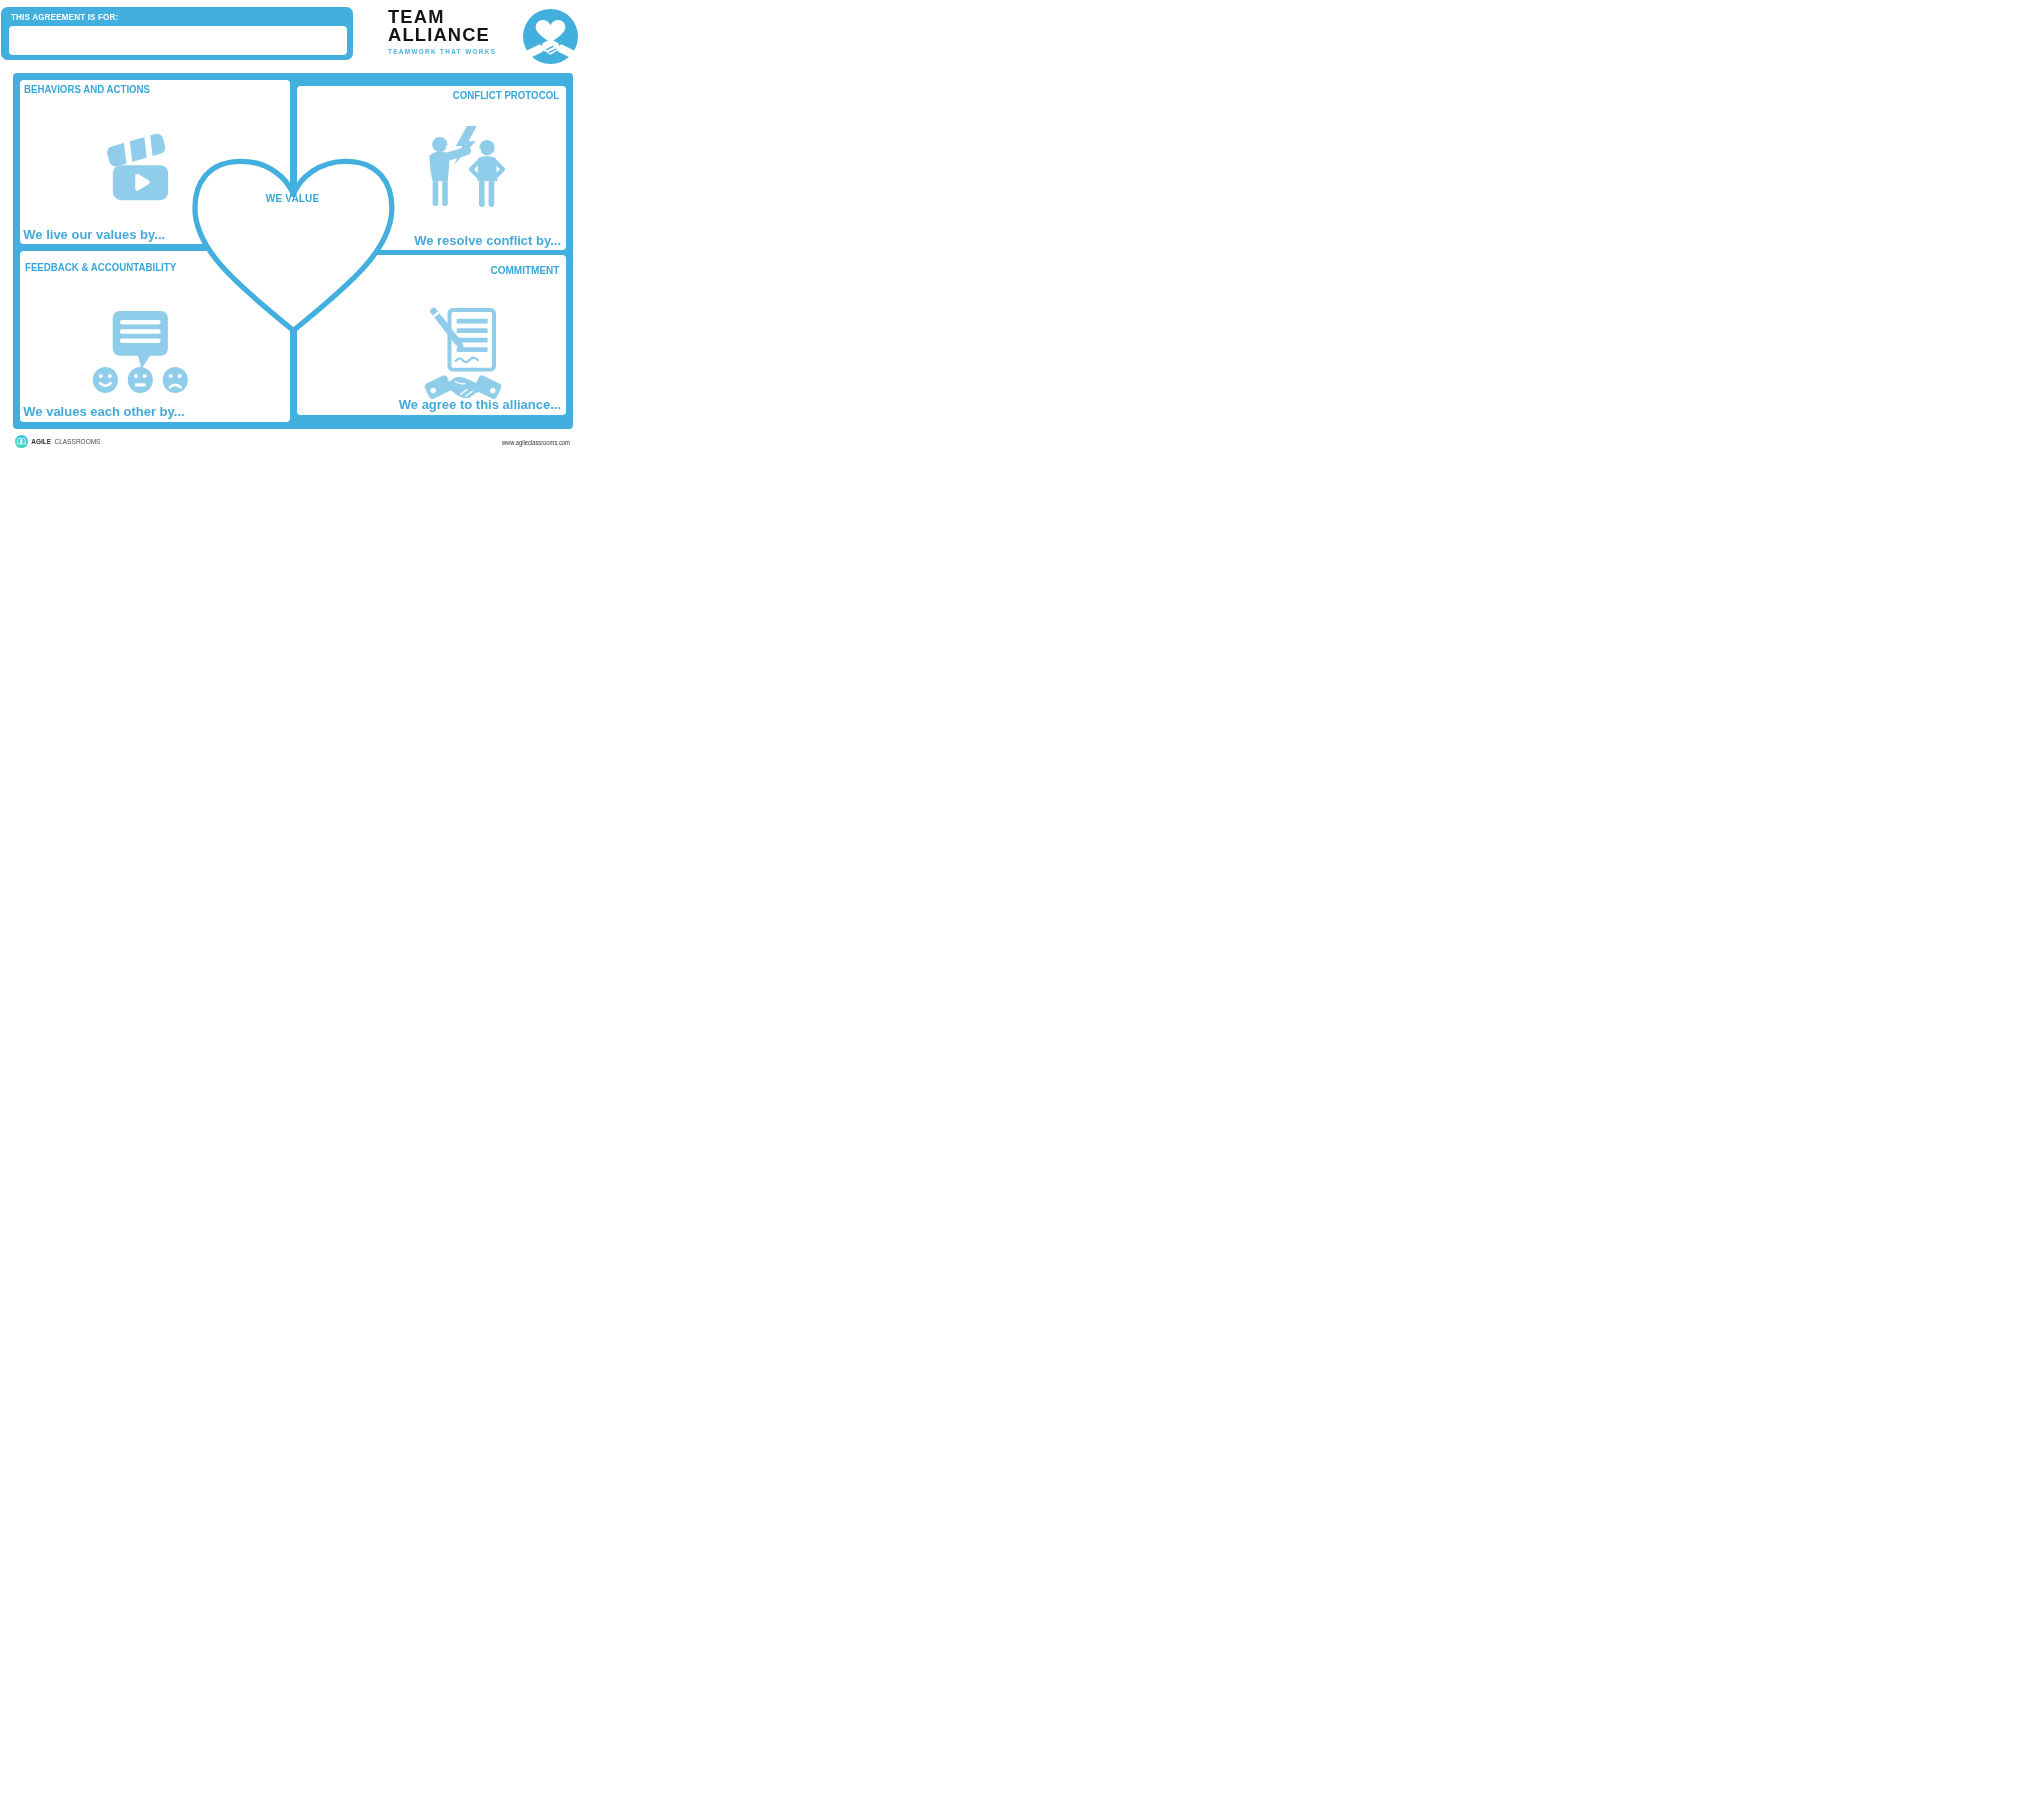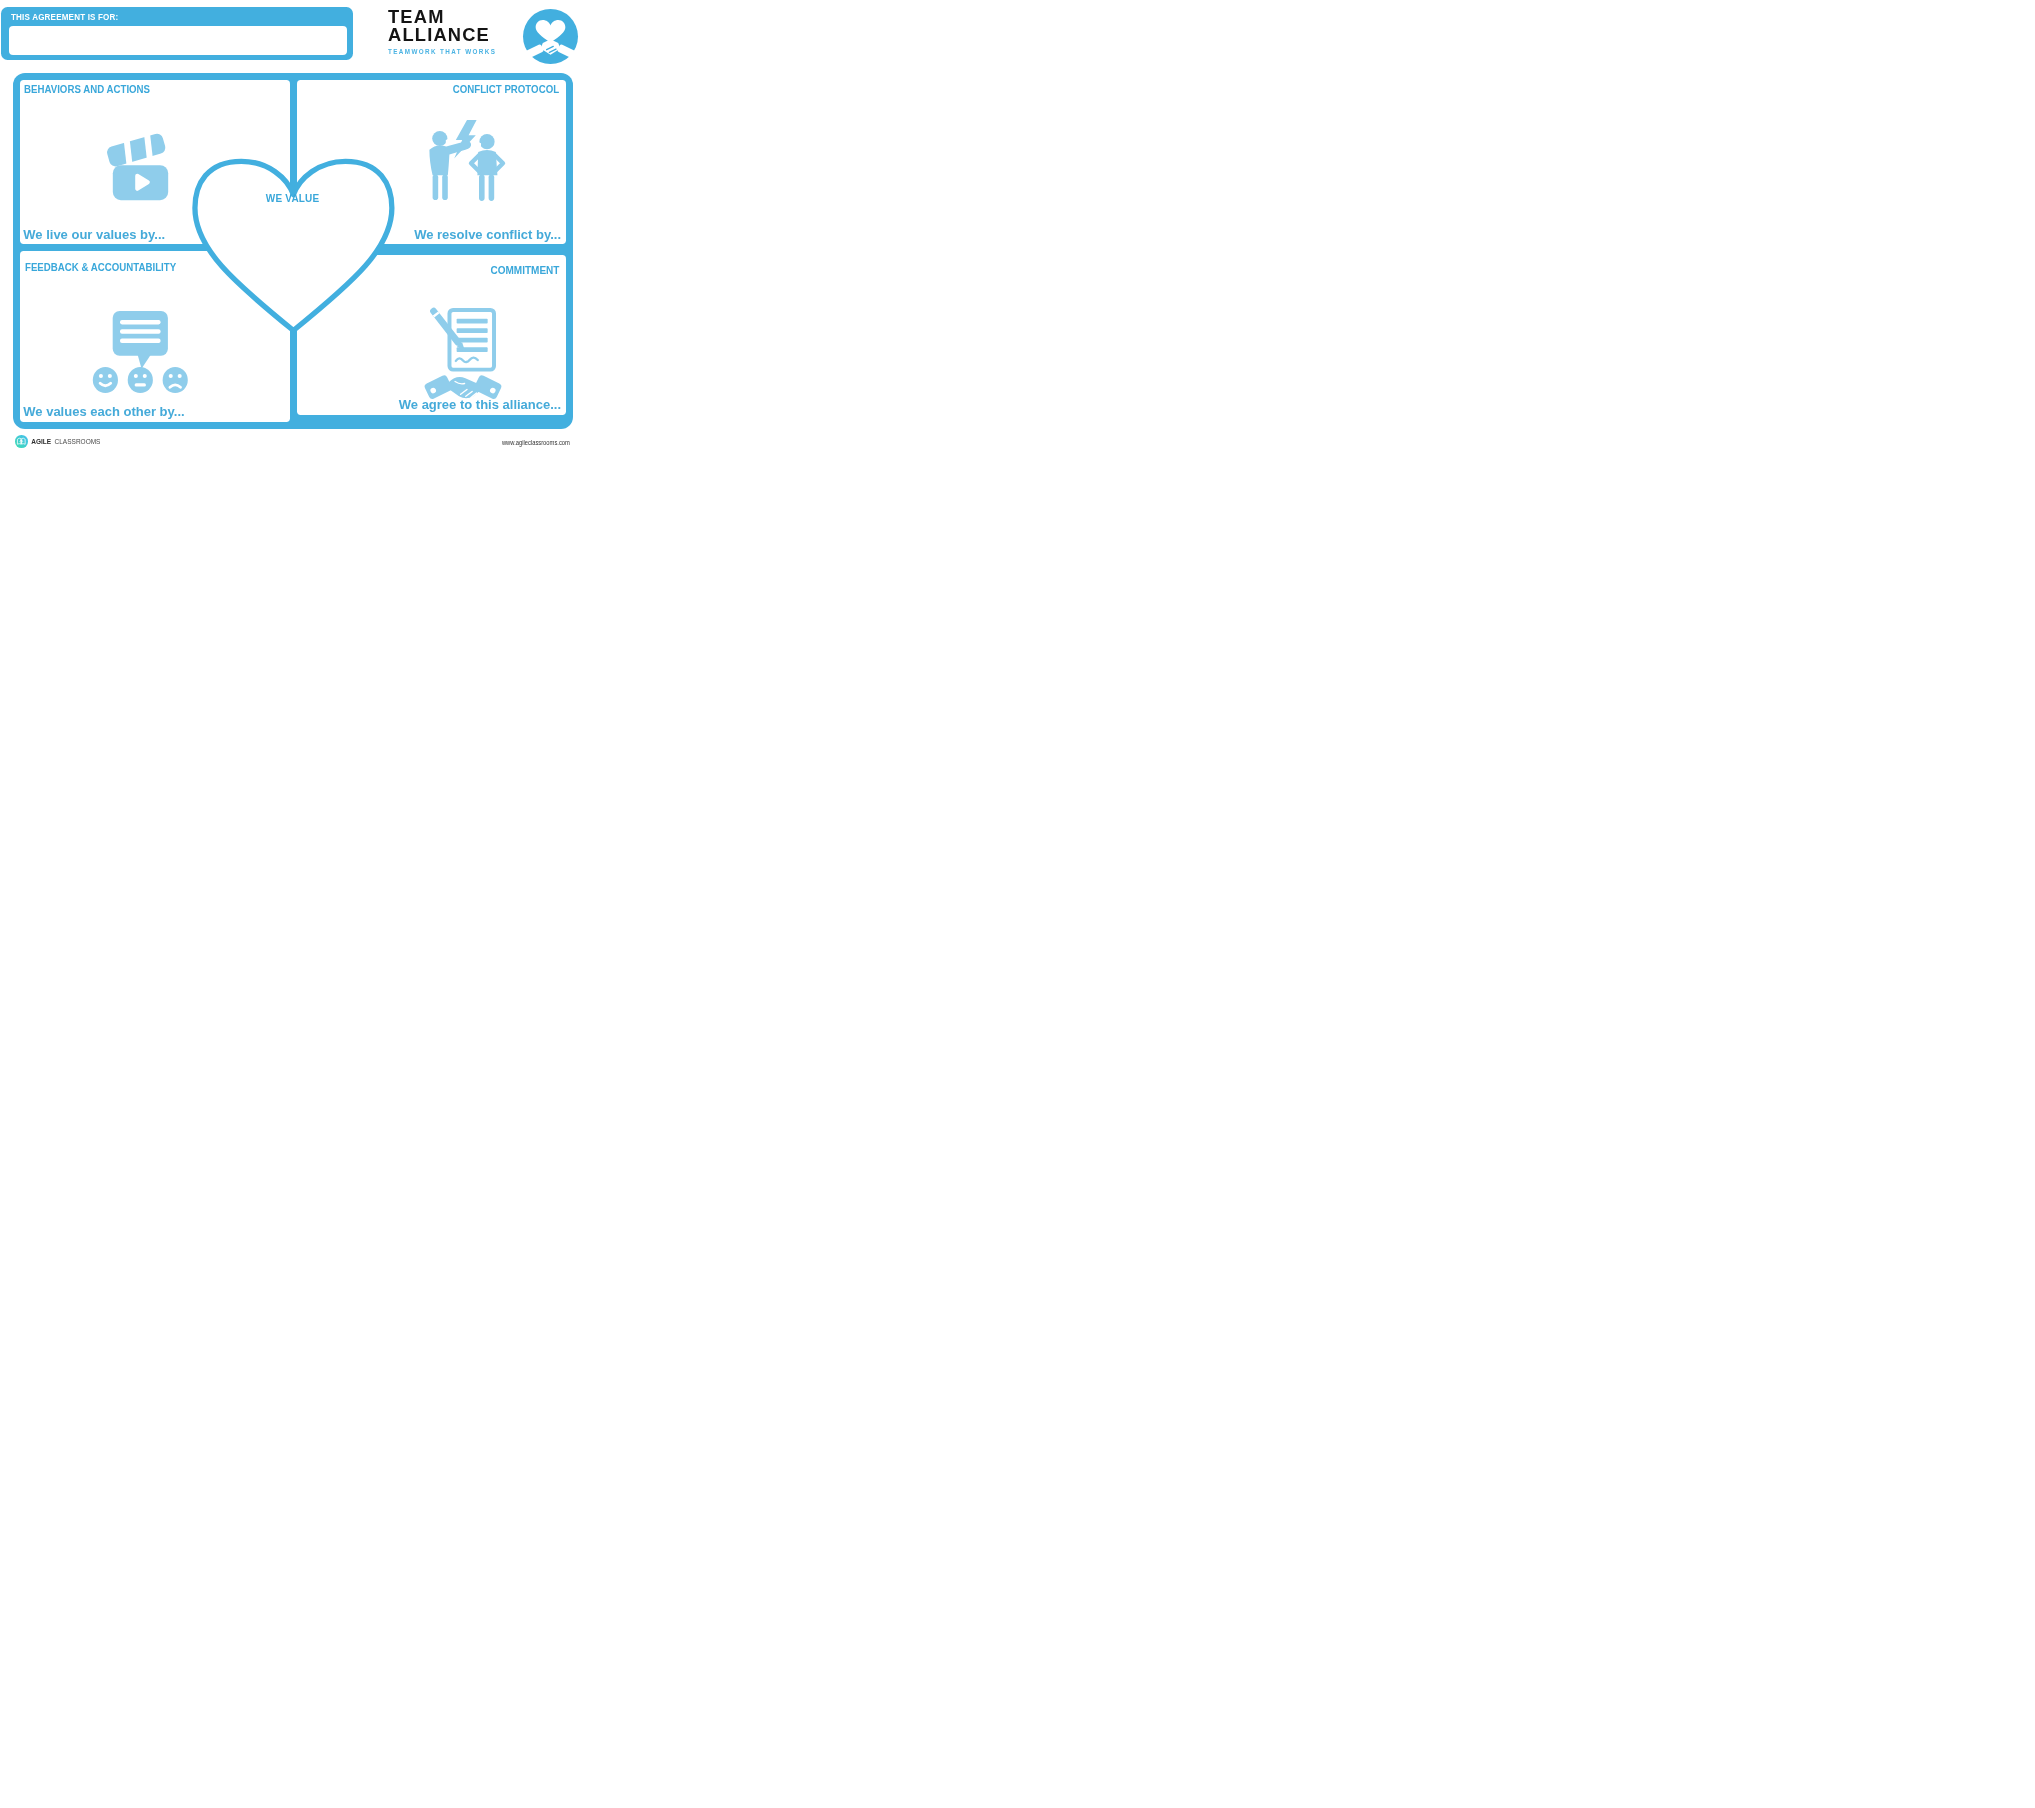--- a/index.html
+++ b/index.html
@@ -30,24 +30,24 @@
              letter-spacing:1.2px;white-space:nowrap;}
   .logo-tagline{margin-top:3.7px;font-size:6.3px;font-weight:bold;color:var(--tagline-blue);
                 letter-spacing:1.4px;white-space:nowrap;}
 
   .badge{position:absolute;left:523px;top:8.5px;width:55px;height:55px;
          border-radius:50%;background:var(--primary);}
   .badge svg{position:absolute;inset:0;width:100%;height:100%;}
 
   
   .panel{position:absolute;left:12.6px;top:73px;width:560px;height:356px;
-         background:var(--primary);border-radius:12px;}
+         background:var(--primary);border-radius:4px;}
   .card{position:absolute;background:#fff;border-radius:3.7px;}
   .card.tl{left:7px;top:7px;width:270px;height:164px;}
-  .card.tr{left:284px;top:7px;width:269px;height:164px;}
+  .card.tr{left:284px;top:13px;width:269px;height:164px;}
   .card.bl{left:7px;top:178px;width:270px;height:171px;}
   .card.br{left:284px;top:182px;width:269px;height:160px;}
 
   .q-title{position:absolute;font-weight:bold;font-size:11.4px;color:var(--title-blue);
            white-space:nowrap;}
   .tl .q-title{left:4.9px;top:3.3px;transform:scaleX(0.85);transform-origin:left top;}
   .tr .q-title{right:6.1px;top:3.3px;transform:scaleX(0.85);transform-origin:right top;}
   .bl .q-title{left:5.7px;top:9.8px;transform:scaleX(0.85);transform-origin:left top;}
   .br .q-title{right:6.1px;top:9px;transform:scaleX(0.88);transform-origin:right top;}
 

